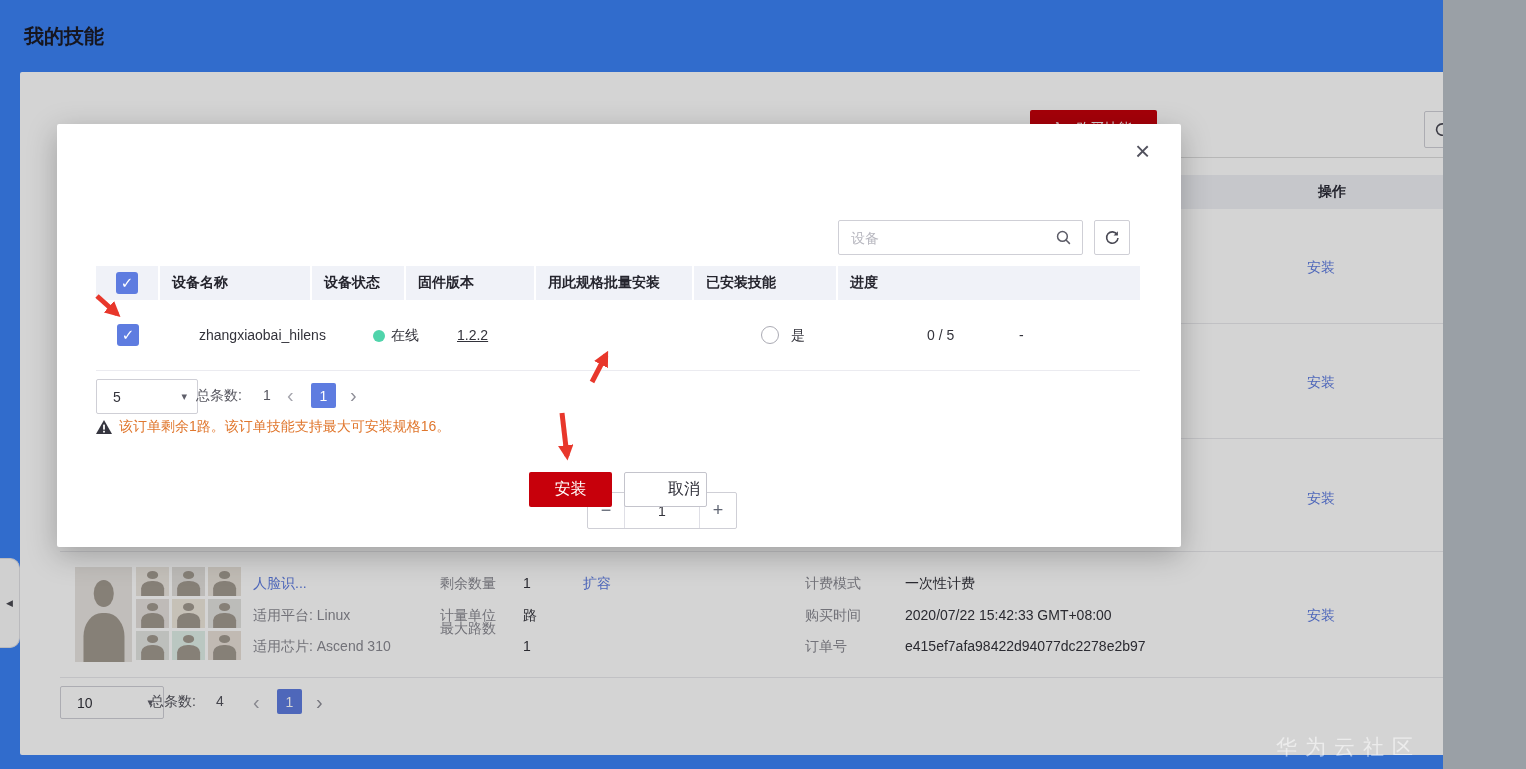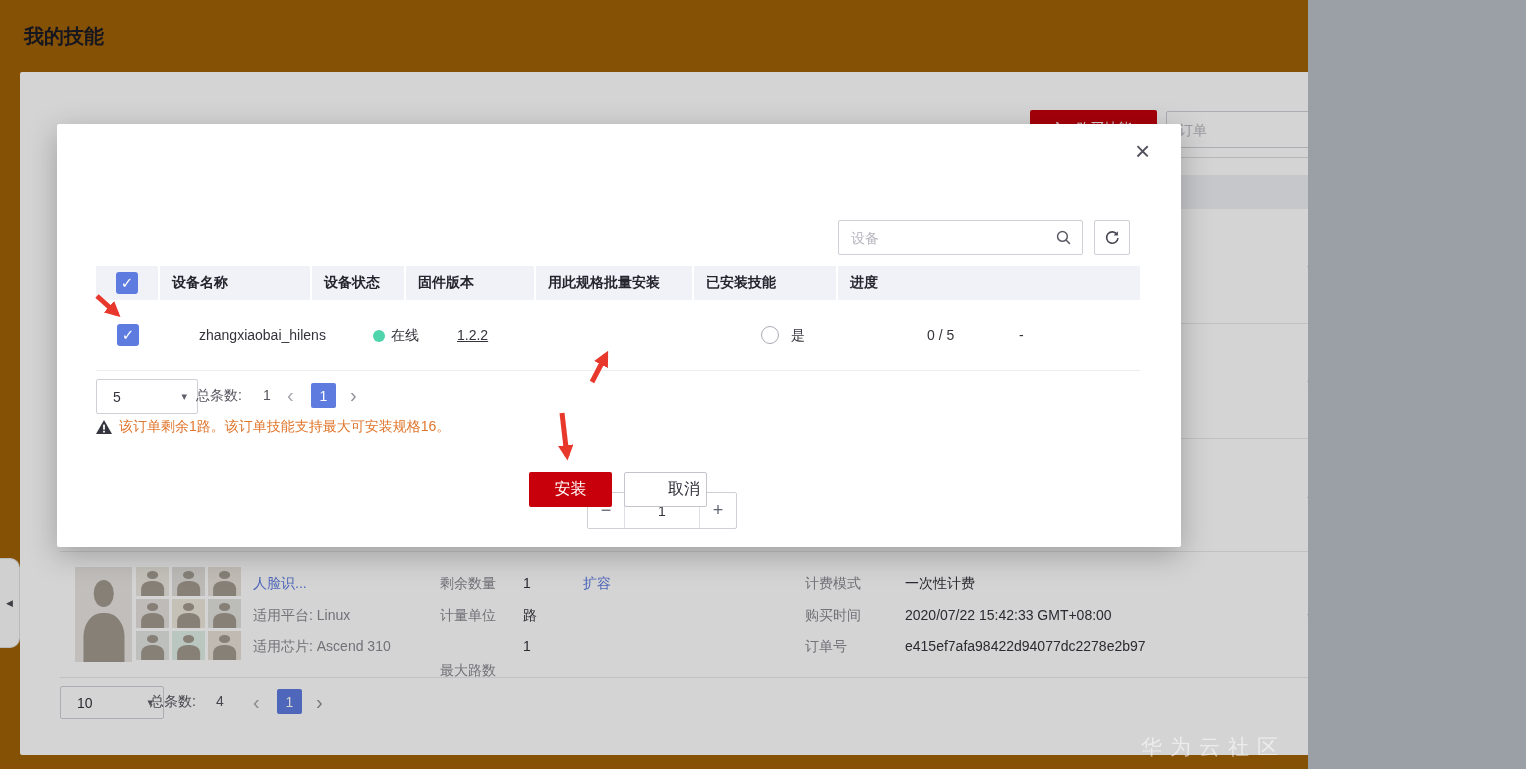--- a/index.html
+++ b/index.html
@@ -1,16 +1,16 @@
 <!DOCTYPE html>
 <html><head>
 <meta charset="utf-8">
 <style>
   html,body{margin:0;padding:0;background:#9aa0a6;}
-  #app{position:relative;width:1308px;height:769px;overflow:hidden;background:#a16207;
+  #app{position:relative;width:1443px;height:769px;overflow:hidden;background:#3b82f6;
        font-family:"Liberation Sans","DejaVu Sans",sans-serif;-webkit-font-smoothing:antialiased;}
   .ab{position:absolute;}
   .lbl{font-size:14px;color:#8a8a92;}
   .val{font-size:14px;color:#33333b;}
   .lnk{font-size:14px;color:#5e7ce0;cursor:pointer;}
   .hline{position:absolute;height:1px;background:#e8e8ec;}
   
   .page-title{font-size:20px;font-weight:bold;color:#1b1b26;}
   .card{position:absolute;left:20px;top:72px;width:1442px;height:683px;background:#ffffff;border-radius:2px;}
   .buy-btn{position:absolute;background:#c7000b;color:#fff;font-size:14px;border:none;border-radius:2px;
@@ -62,29 +62,20 @@
 
     <button class="buy-btn" style="left:1010px;top:38px;width:127px;height:37px;">
       <svg width="15" height="15" viewBox="0 0 16 16">
           <path d="M1 2h2l2 8h7l2-6H5" fill="none" stroke="#fff" stroke-width="1.5"></path>
           <circle cx="6" cy="13" r="1.4" fill="#fff"></circle>
           <circle cx="11" cy="13" r="1.4" fill="#fff"></circle>
         </svg>
       <span>购买技能</span>
     </button>
 
-    <div class="search-box" style="left:1146px;top:39px;width:248px;height:35px;">
-      <input type="text" placeholder="订单" style="">
-      <span style="padding:0 10px;display:flex;">
-        <svg width="17" height="17" viewBox="0 0 16 16">
-            <circle cx="7" cy="7" r="4.6" fill="none" stroke="#5b5b66" stroke-width="1.4"></circle>
-            <line x1="10.4" y1="10.4" x2="14" y2="14" stroke="#5b5b66" stroke-width="1.4"></line>
-          </svg>
-      </span>
-    </div>
     <div class="icon-btn" style="left:1404px;top:39px;width:34px;height:35px;">
       <svg width="16" height="16" viewBox="0 0 16 16">
           <path d="M13.2 4.6 A5.7 5.7 0 1 0 14 8" fill="none" stroke="#4a4a55" stroke-width="1.6"></path>
           <path d="M13.9 1.2 L13.9 5.6 L9.6 5.4 Z" fill="#4a4a55"></path>
         </svg>
     </div>
     <div class="hline" style="left:40px;top:85px;width:1398px;background:#ddd;"></div>
 
     <div class="band" style="left:40px;top:103px;width:1421px;height:34px;">
       <span style="position:absolute;left:1258px;font-size:14px;font-weight:600;color:#2c2c38;">操作</span>
@@ -110,21 +101,21 @@
 
     <span class="ab lnk" style="left:233px;top:503px;">人脸识...</span>
     <span class="ab lbl" style="left:233px;top:535px;">适用平台: Linux</span>
     <span class="ab lbl" style="left:233px;top:566px;">适用芯片: Ascend 310</span>
 
     <span class="ab lbl" style="left:420px;top:503px;">剩余数量</span>
     <span class="ab val" style="left:503px;top:503px;">1</span>
     <span class="ab lnk" style="left:563px;top:503px;">扩容</span>
     <span class="ab lbl" style="left:420px;top:535px;">计量单位</span>
     <span class="ab val" style="left:503px;top:535px;">路</span>
-    <span class="ab lbl" style="left:420px;top:590px;">最大路数</span>
+    <span class="ab lbl" style="left:420px;top:548px;">最大路数</span>
     <span class="ab val" style="left:503px;top:566px;">1</span>
 
     <span class="ab lbl" style="left:785px;top:503px;">计费模式</span>
     <span class="ab val" style="left:885px;top:503px;">一次性计费</span>
     <span class="ab lbl" style="left:785px;top:535px;">购买时间</span>
     <span class="ab val" style="left:885px;top:535px;">2020/07/22 15:42:33 GMT+08:00</span>
     <span class="ab lbl" style="left:785px;top:566px;">订单号</span>
     <span class="ab val" style="left:885px;top:566px;">e415ef7afa98422d94077dc2278e2b97</span>
 
     <span class="ab lnk" style="left:1287px;top:535px;">安装</span>

